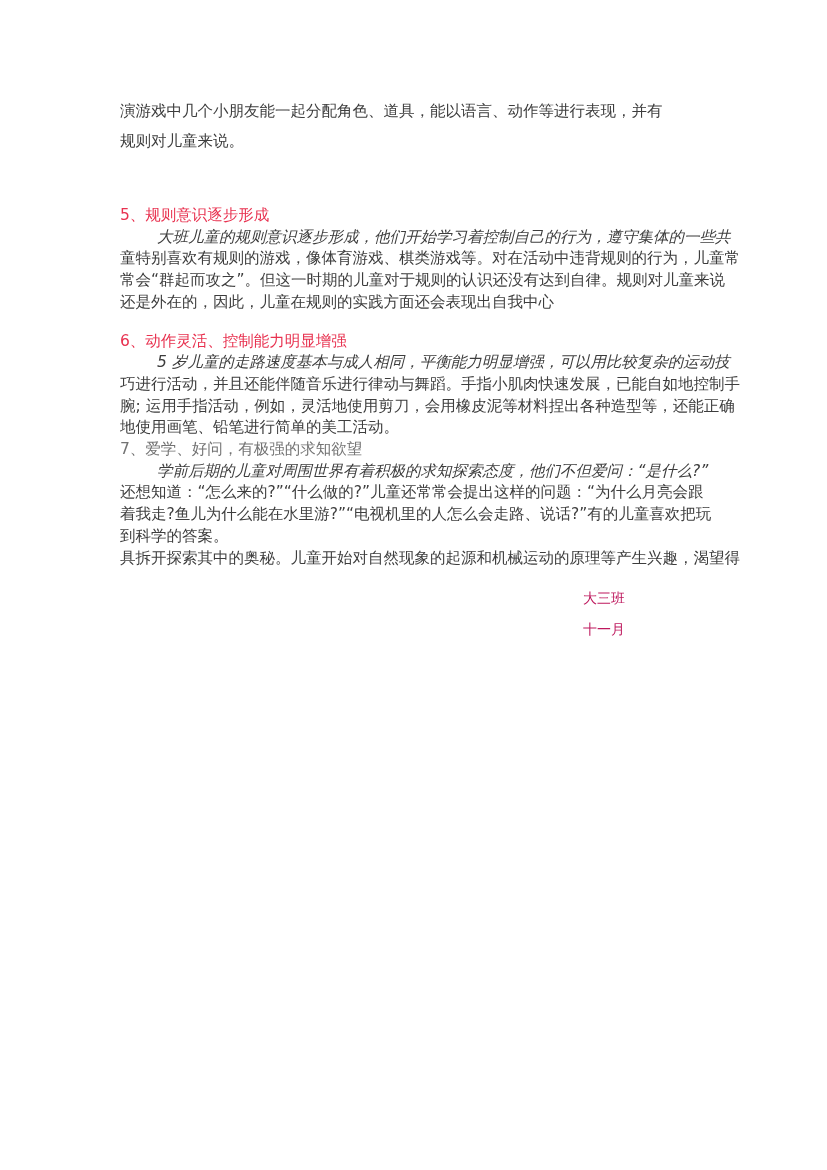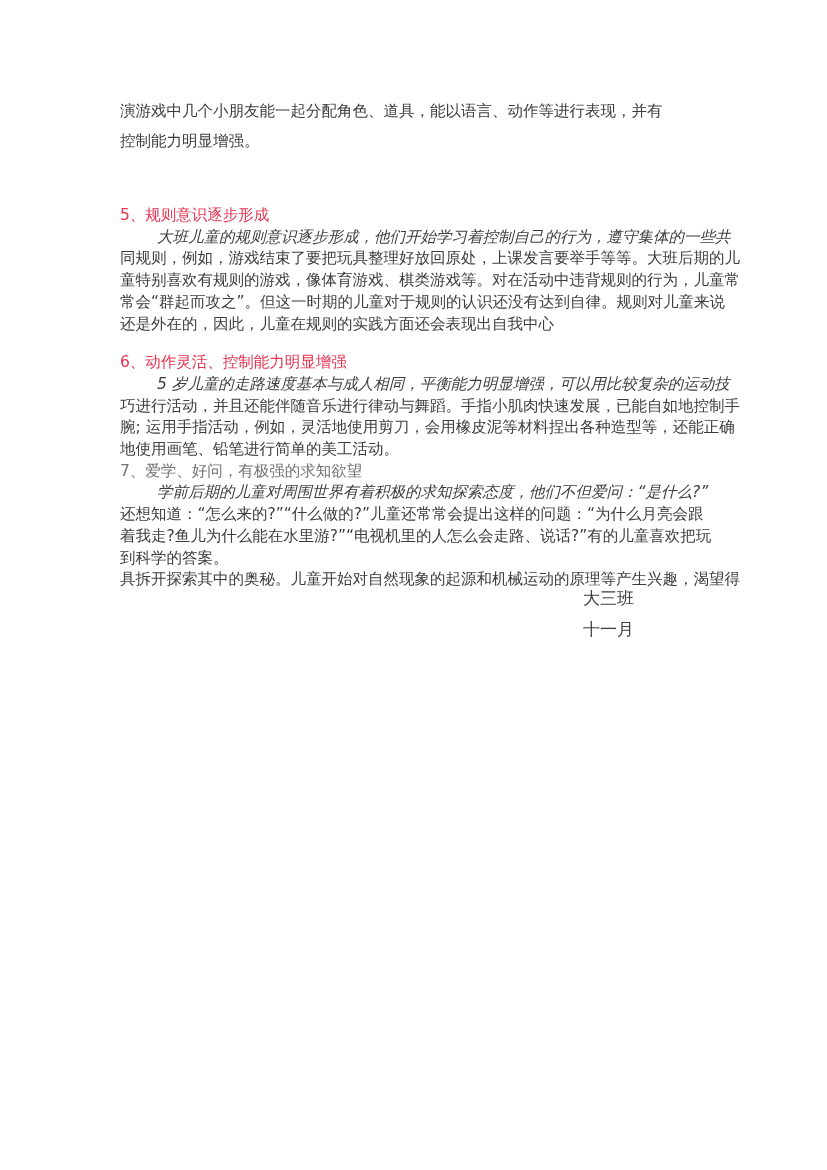--- a/index.html
+++ b/index.html
@@ -47,40 +47,39 @@
     color: #e8314f;
     margin-top: 17px;
   }
   .heading-pink {
     color: #737373;
   }
   .signature-block {
     position: absolute;
     left: 583px;
     top: 583px;
-    font-size: 17px;
+    font-size: 14px;
     line-height: 31px;
-    color: #404040;
+    color: #be185d;
   }
 </style>
 </head>
 <body>
 
 <div class="page">
 
   <div class="intro-block">
     <div class="line">演游戏中几个小朋友能一起分配角色、道具，能以语言、动作等进行表现，并有</div>
-    <div class="line">控制能力明显增强。</div>
+    <div class="line">规则对儿童来说。</div>
   </div>
 
   <div class="sections-block">
 
     <div class="heading heading-red">5、规则意识逐步形成</div>
     <div class="line indent">大班儿童的规则意识逐步形成，他们开始学习着控制自己的行为，遵守集体的一些共</div>
-    <div class="line">同规则，例如，游戏结束了要把玩具整理好放回原处，上课发言要举手等等。大班后期的儿</div>
     <div class="line">童特别喜欢有规则的游戏，像体育游戏、棋类游戏等。对在活动中违背规则的行为，儿童常</div>
     <div class="line">常会“群起而攻之”。但这一时期的儿童对于规则的认识还没有达到自律。规则对儿童来说</div>
     <div class="line">还是外在的，因此，儿童在规则的实践方面还会表现出自我中心</div>
 
     <div class="heading heading-red">6、动作灵活、控制能力明显增强</div>
     <div class="line indent">5 岁儿童的走路速度基本与成人相同，平衡能力明显增强，可以用比较复杂的运动技</div>
     <div class="line">巧进行活动，并且还能伴随音乐进行律动与舞蹈。手指小肌肉快速发展，已能自如地控制手</div>
     <div class="line">腕; 运用手指活动，例如，灵活地使用剪刀，会用橡皮泥等材料捏出各种造型等，还能正确</div>
     <div class="line">地使用画笔、铅笔进行简单的美工活动。</div>
 

